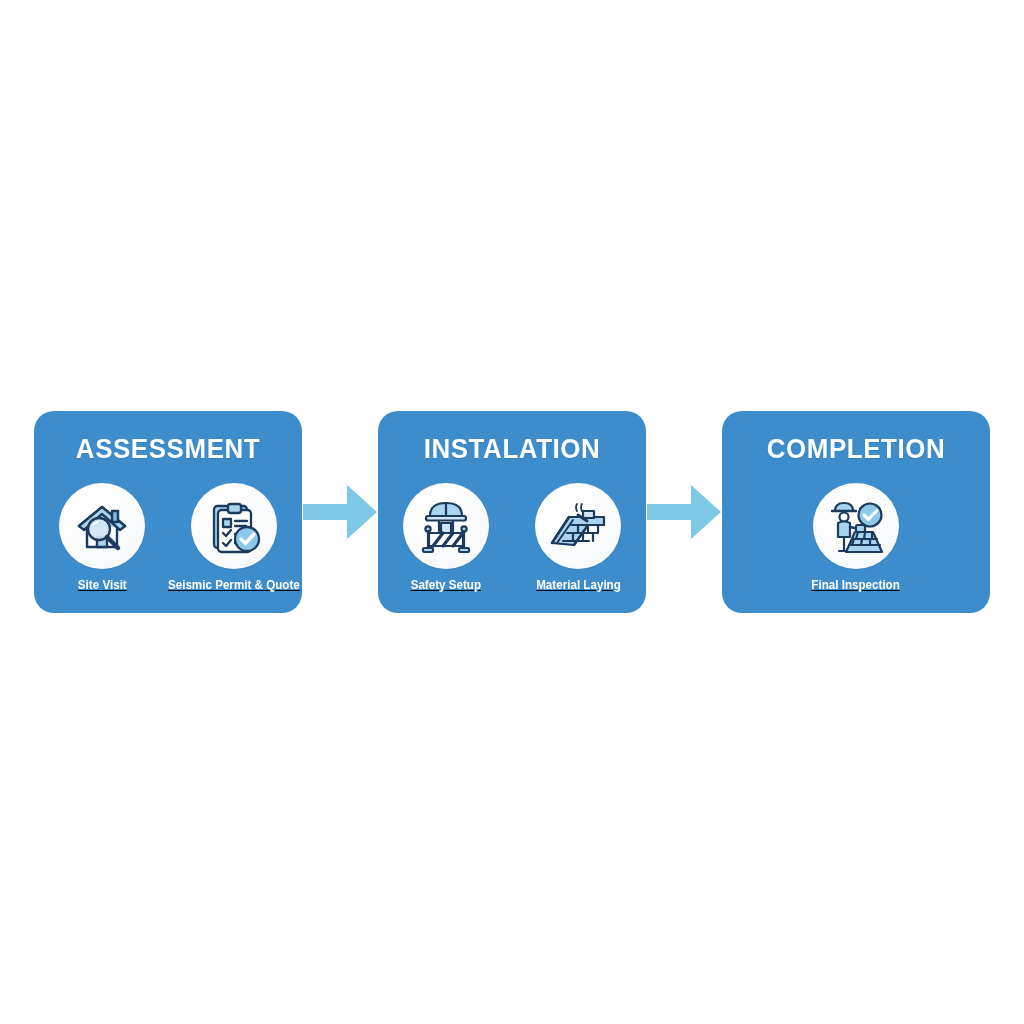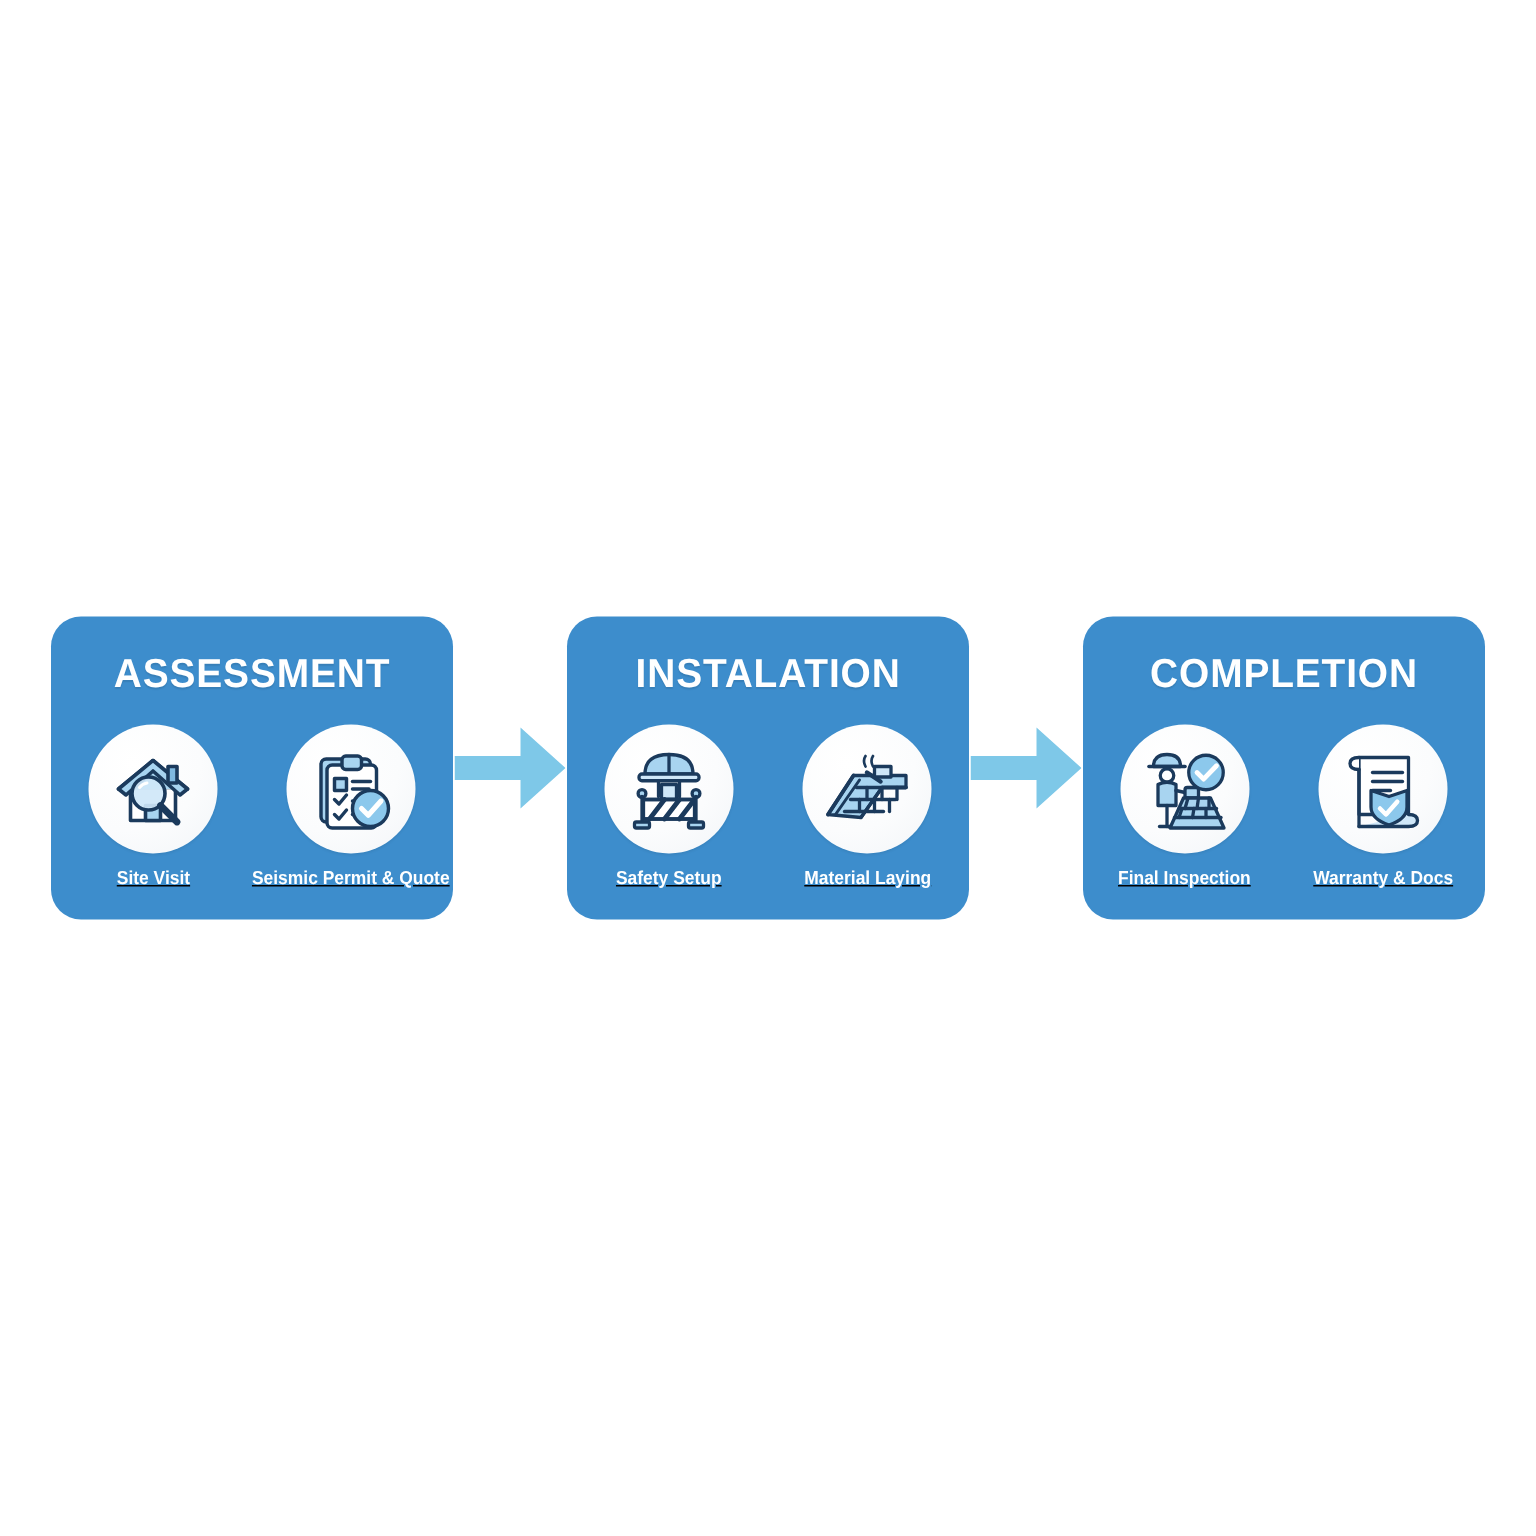--- a/index.html
+++ b/index.html
@@ -253,38 +253,18 @@
                   <path d="M29 44 L27 50 M37 44 L36 50 M45 44 L45 50"></path>
                   <circle cx="45" cy="20" r="11.5" fill="#8cc8ec"></circle>
                   <path d="M39 20 l4.4 4.4 L52 15.5" stroke="#ffffff" stroke-width="3.2"></path>
                 </g>
               </svg>
             </span>
           </div>
           <div class="step-label">Final Inspection</div>
         </div>
 
-        <div class="step">
-          <div class="bubble">
-            <span>
-              <svg width="62" height="62" viewBox="0 0 62 62">
-                <g fill="none" stroke="#1b3a5c" stroke-width="2.2" stroke-linejoin="round" stroke-linecap="round">
-                  <path d="M15 10 h33 v38 h-33 Z" fill="#ffffff"></path>
-                  <path d="M15 10 q-6 0 -6 4 q0 4 6 4" fill="#ffffff"></path>
-                  <path d="M48 48 q6 0 6 4 q0 4 -6 4 h-33" fill="#cfe7f8"></path>
-                  <path d="M15 18 v38"></path>
-                  <path d="M24 20 H44"></path>
-                    <path d="M24 26 H44"></path>
-                    <path d="M24 32 H36"></path>
-                  <path d="M31 34 L43 30 L43 41 q0 8 -12 12 q-12 -4 -12 -12 L19 30 Z" transform="translate(4,2)" fill="#8cc8ec"></path>
-                  <path d="M29 44 l4 4 l7.5 -8.5" stroke="#ffffff" stroke-width="3"></path>
-                </g>
-              </svg>
-            </span>
-          </div>
-          <div class="step-label">Warranty &amp; Docs</div>
-        </div>
 
       </div>
     </div>
 
   </div>
 </div>
 
 </body></html>

